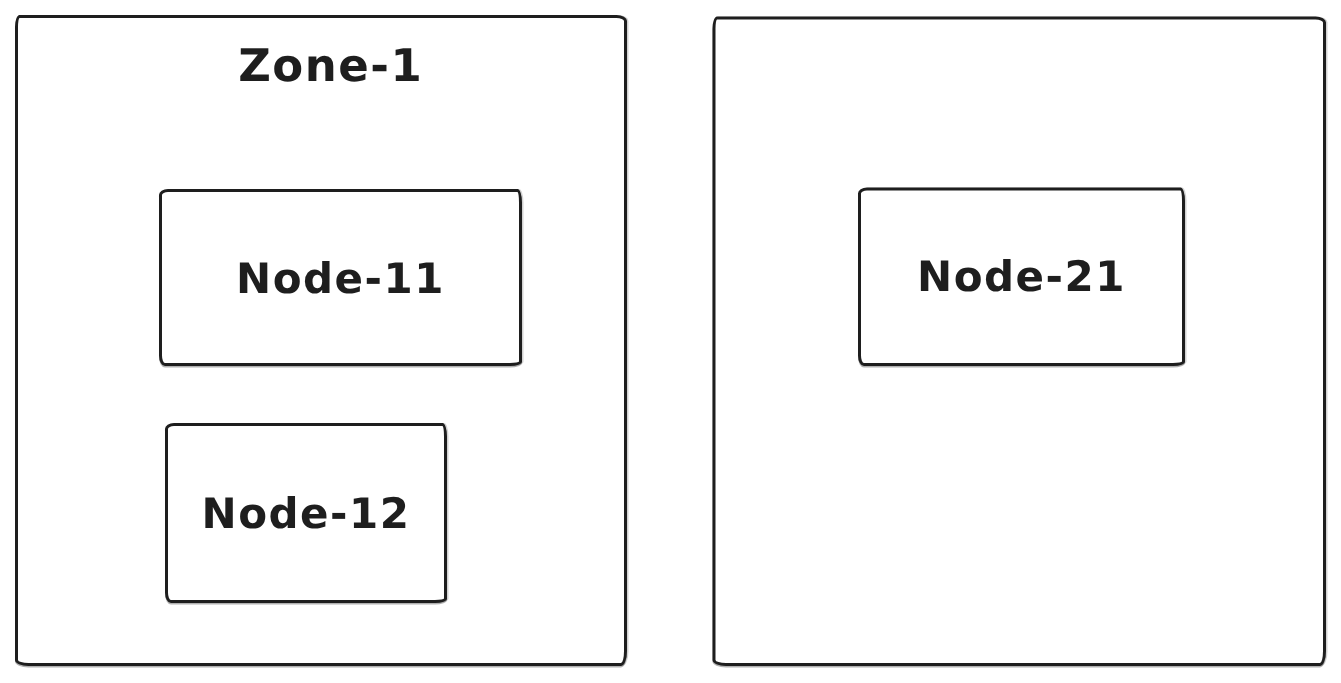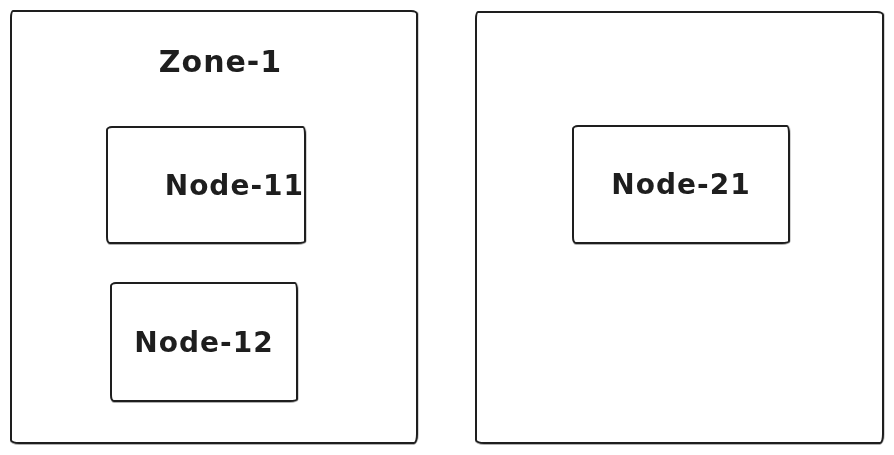--- a/index.html
+++ b/index.html
@@ -32,42 +32,42 @@
 
   .zone-label {
     position: absolute;
     left: 0; width: 100%;
     text-align: center;
     font-size: 30px;
     font-weight: bold;
     color: var(--text);
     letter-spacing: 1px;
   }
-  .zone1 .zone-label { top: 32px; padding-left: 13px; }
+  .zone1 .zone-label { top: 15px; padding-left: 13px; }
   .zone2 .zone-label { top: 40px; }
 
   
   .node {
     position: absolute;
     border: 2px solid var(--stroke);
     border-radius: 6px 3px 8px 4px / 4px 9px 3px 7px;
     background: var(--bg);
     box-shadow: 0 1px 0 rgba(30,30,30,0.35), 1px 0 0 rgba(30,30,30,0.2);
     display: flex;
     align-items: center;
     justify-content: center;
   }
   .node-label {
     font-size: 28px;
     font-weight: bold;
     color: var(--text);
     letter-spacing: 1px;
   }
   
-  .node11 { left: 94px;  top: 114px; width: 200px; height: 118px; justify-content: flex-end; }
+  .node11 { left: 94px;  top: 114px; width: 242px; height: 118px; }
   .node12 { left: 98px;  top: 270px; width: 188px; height: 120px; }
   .node21 { left: 95px;  top: 112px; width: 218px; height: 119px; text-align: center; }
 </style>
 </head>
 <body>
 
 <div class="canvas">
 
   <div class="zone zone1">
     <div class="zone-label">Zone-1</div>

